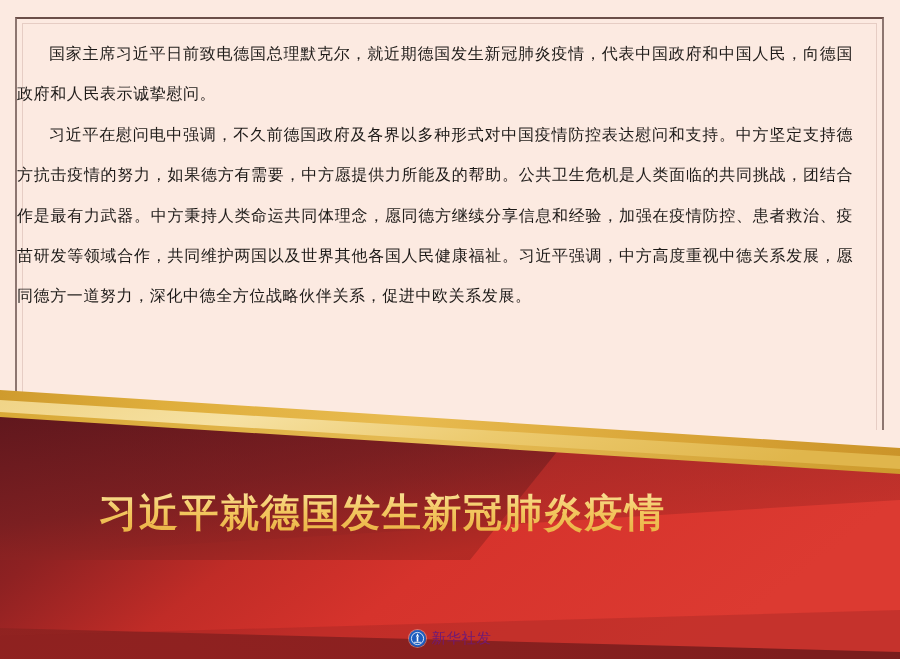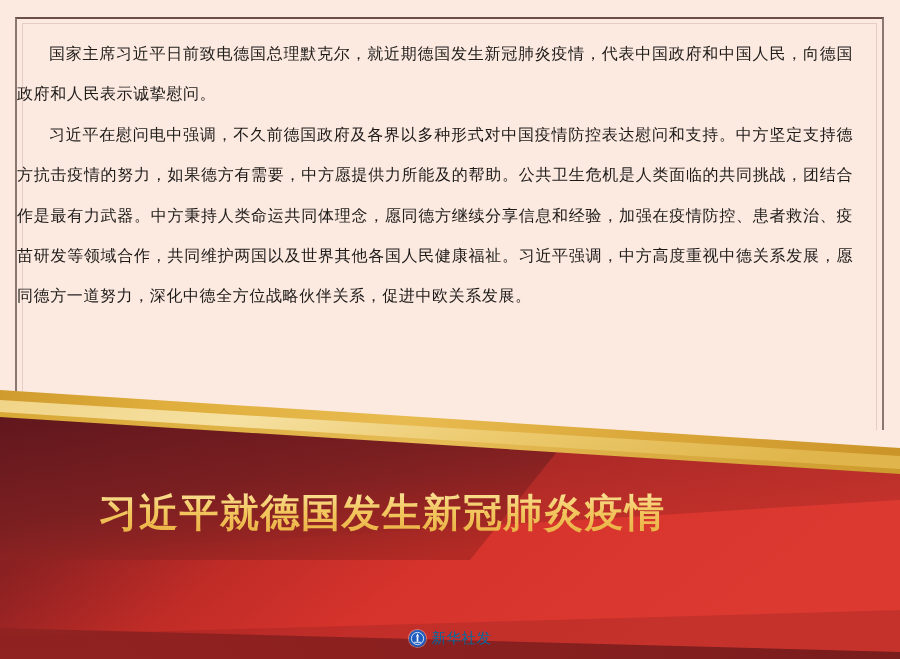--- a/index.html
+++ b/index.html
@@ -136,21 +136,21 @@
     background: radial-gradient(circle at 38% 32%, #4f8fe0 0%, #1f5fc0 55%, #154a9c 100%);
     position: relative;
     flex: 0 0 auto;
     box-shadow: 0 0 0 1px rgba(255,255,255,0.35);
   }
   #credit-logo svg { display:block; }
   #credit-text {
     font-family: "DejaVu Sans", "Liberation Sans", sans-serif;
     font-size: 14.5px;
     line-height: 17px;
-    color: #0369a1;
+    color: #701a75;
     letter-spacing: 0.5px;
   }
 </style>
 </head>
 <body>
 
 <div id="stage">
 
   <div id="text-panel">
     <div id="frame-outer"></div>

